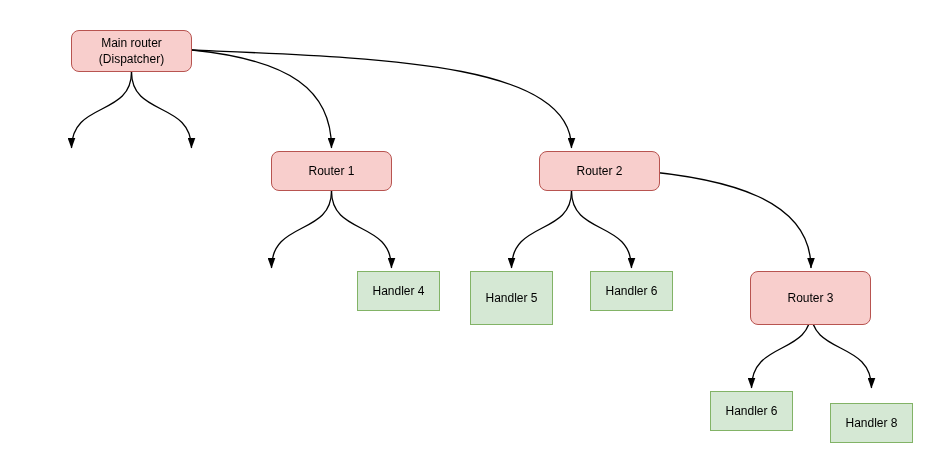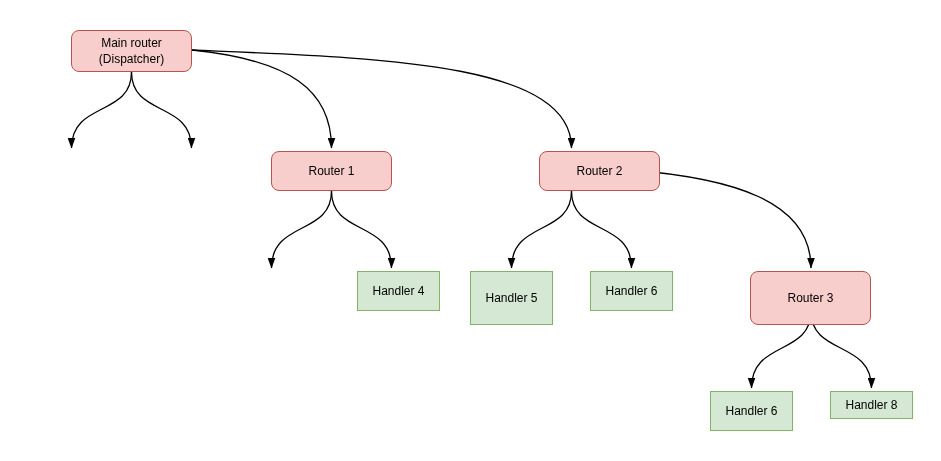--- a/index.html
+++ b/index.html
@@ -47,21 +47,21 @@
   .n-handler1 { left: 30px;  top: 151px; width: 83px;  height: 40px; }
   .n-handler2 { left: 150px; top: 151px; width: 83px;  height: 40px; }
   .n-router1  { left: 271px; top: 151px; width: 121px; height: 40px; }
   .n-router2  { left: 511px; top: 151px; width: 121px; height: 40px; margin-left: 28px; }
   .n-handler3 { left: 230px; top: 271px; width: 83px;  height: 40px; }
   .n-handler4 { left: 357px; top: 271px; width: 83px;  height: 40px; }
   .n-handler5 { left: 470px; top: 271px; width: 83px;  height: 54px; }
   .n-handler6 { left: 590px; top: 271px; width: 83px;  height: 40px; }
   .n-router3  { left: 750px; top: 271px; width: 121px; height: 54px; }
   .n-handler7 { left: 710px; top: 391px; width: 83px;  height: 40px; }
-  .n-handler8 { left: 830px; top: 391px; width: 83px;  height: 28px; }
+  .n-handler8 { left: 830px; top: 403px; width: 83px;  height: 40px; }
 </style>
 </head>
 <body>
 
 <div class="canvas">
 
   <svg class="edge-layer" width="941" height="461" viewBox="0 0 941 461" xmlns="http://www.w3.org/2000/svg">
     <defs>
       <marker id="arrow" viewBox="0 0 11 8" refX="10.5" refY="4" markerWidth="11" markerHeight="8" markerUnits="userSpaceOnUse" orient="auto">
         <path d="M 0 0 L 11 4 L 0 8 Z" fill="#000000"></path>

